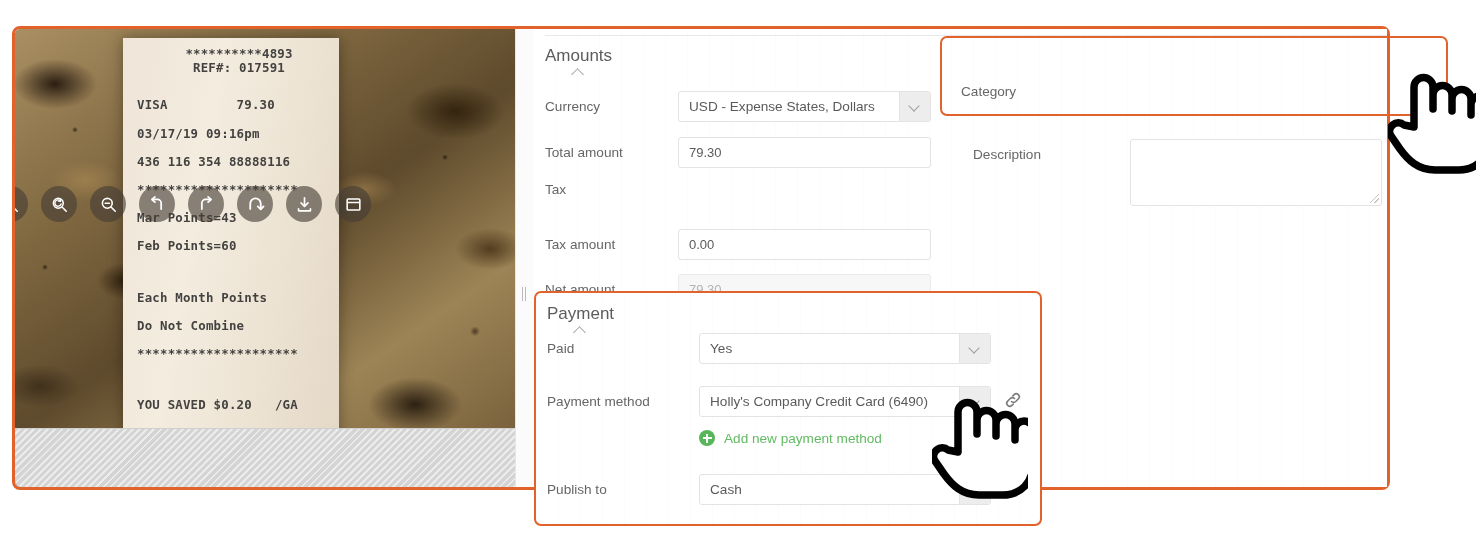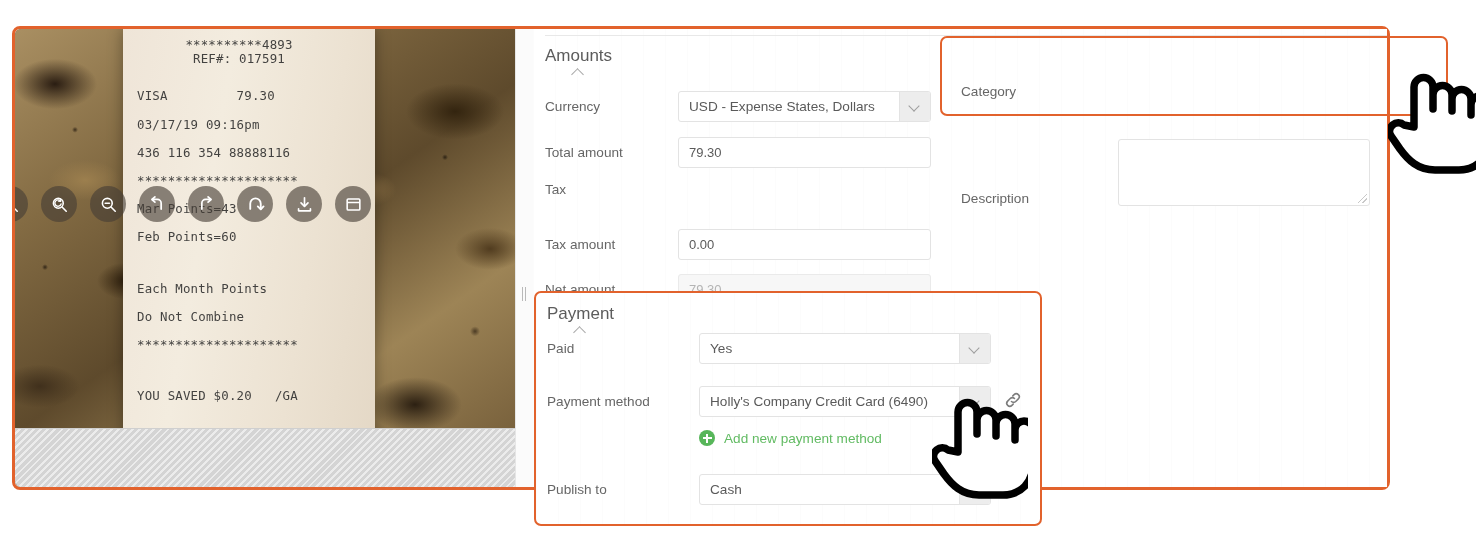--- a/index.html
+++ b/index.html
@@ -64,25 +64,26 @@
       radial-gradient(circle 3px at 86% 28%, rgba(20,14,6,.7), rgba(20,14,6,0)),
       radial-gradient(circle 5px at 92% 66%, rgba(36,24,12,.65), rgba(36,24,12,0)),
       radial-gradient(circle 3px at 6% 52%, rgba(20,12,6,.7), rgba(20,12,6,0)),
       radial-gradient(circle 4px at 76% 88%, rgba(28,18,9,.6), rgba(28,18,9,0));
   }
 
   
   .receipt {
     position: absolute;
     left: 108px;
-    top: 0px;
-    width: 252px;
+    top: 9px;
+    width: 216px;
     height: 420px;
     background: linear-gradient(100deg, #efe5d8 0%, #f3ecdf 35%, #ece2d2 70%, #e4d8c6 100%);
     box-shadow: 0 0 14px rgba(0,0,0,.35);
+    font-weight: bold;
   }
   .receipt-text {
     position: absolute;
     left: 0;
     top: -5px;
     width: 232px;
     font-family: "DejaVu Sans Mono", monospace;
     font-size: 12.4px;
     line-height: 14.1px;
     color: #2b2b2b;
@@ -511,21 +512,21 @@
 
     <div class="row" style="left:12px; top:245px;">
       <span class="lbl" style="width:133px;">Net amount</span>
       <div class="field disabled" style="width:253px;">79.30</div>
     </div>
 
     <div class="row" style="left:428px; top:55px;">
       <span class="lbl" style="width:157px;">Category</span>
     </div>
 
-    <div class="row" style="left:428px; top:110px; align-items:flex-end;">
+    <div class="row" style="left:440px; top:110px; align-items:flex-start;">
       <span class="lbl" style="width:157px; margin-top:8px;">Description</span>
       <div class="textarea" style="width:252px; height:67px;"></div>
     </div>
   </div>
 
   <div class="payment-panel">
     <div class="section-head" style="left:11px; top:11px;">
       <span>Payment</span>
       <span class="caret-up"></span>
     </div>

